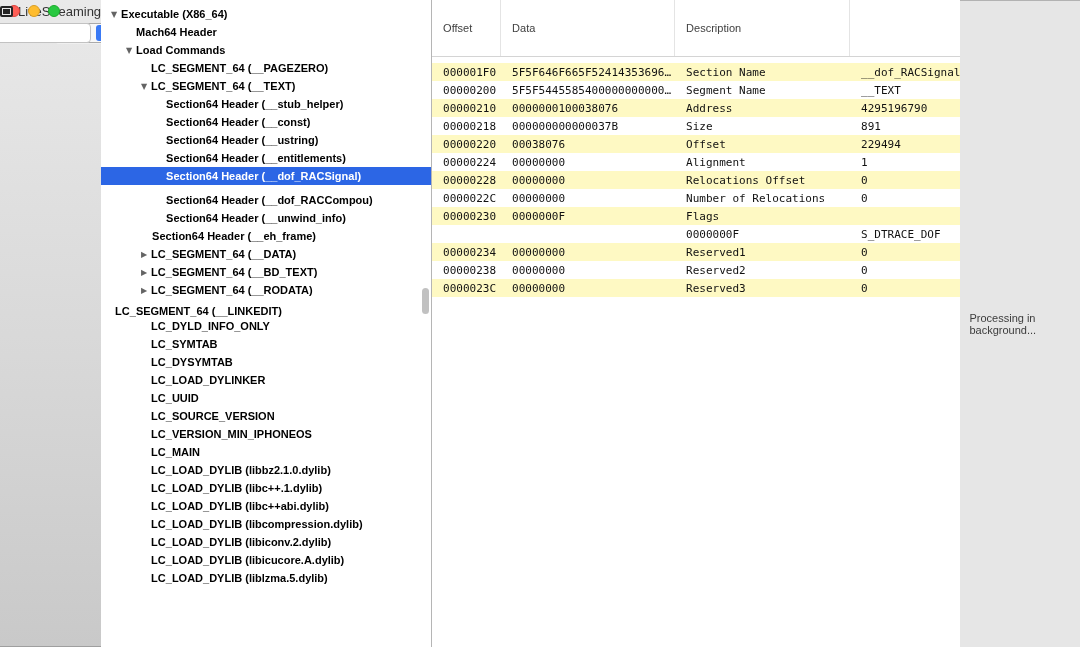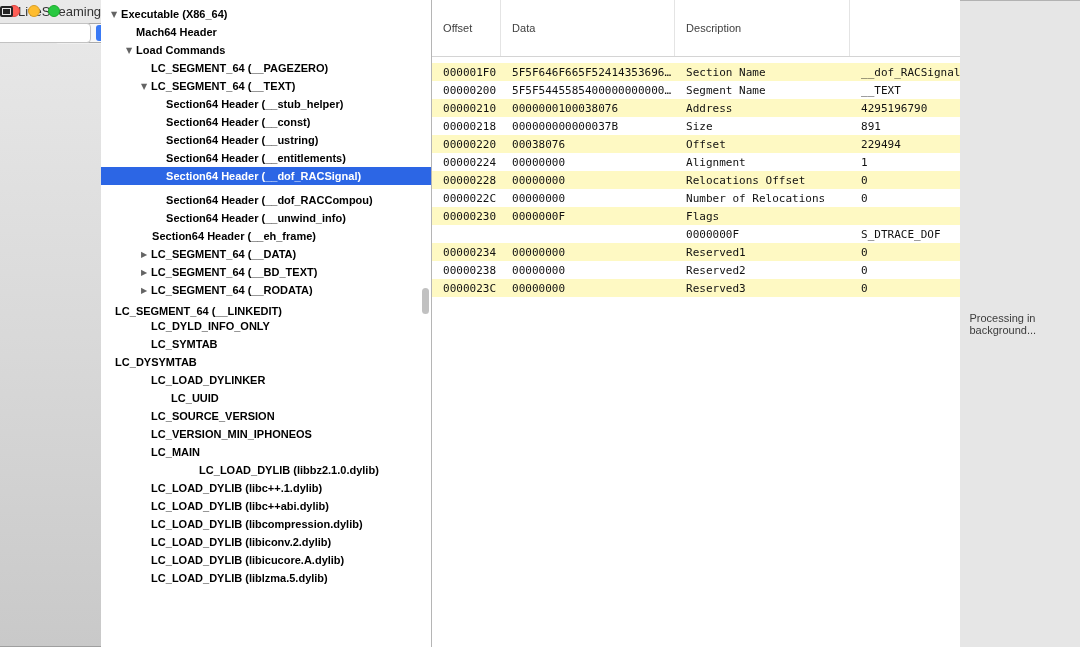--- a/index.html
+++ b/index.html
@@ -187,45 +187,45 @@
             <span>LC_SEGMENT_64 (__LINKEDIT)</span>
           </div>
           <div class="tree-row" style="padding-left: 36px;">
             <span class="disclosure"></span>
             <span>LC_DYLD_INFO_ONLY</span>
           </div>
           <div class="tree-row" style="padding-left: 36px;">
             <span class="disclosure"></span>
             <span>LC_SYMTAB</span>
           </div>
-          <div class="tree-row" style="">
+          <div class="tree-row" style="padding-left: 36px;">
             <span class="disclosure"></span>
             <span>LC_DYSYMTAB</span>
           </div>
           <div class="tree-row" style="padding-left: 36px;">
             <span class="disclosure"></span>
             <span>LC_LOAD_DYLINKER</span>
           </div>
-          <div class="tree-row" style="padding-left: 56px;">
+          <div class="tree-row" style="padding-left: 36px;">
             <span class="disclosure"></span>
             <span>LC_UUID</span>
           </div>
           <div class="tree-row" style="padding-left: 36px;">
             <span class="disclosure"></span>
             <span>LC_SOURCE_VERSION</span>
           </div>
           <div class="tree-row" style="padding-left: 36px;">
             <span class="disclosure"></span>
             <span>LC_VERSION_MIN_IPHONEOS</span>
           </div>
           <div class="tree-row" style="padding-left: 36px;">
             <span class="disclosure"></span>
             <span>LC_MAIN</span>
           </div>
-          <div class="tree-row" style="padding-left: 36px; margin-left: 48px;">
+          <div class="tree-row" style="padding-left: 36px;">
             <span class="disclosure"></span>
             <span>LC_LOAD_DYLIB (libbz2.1.0.dylib)</span>
           </div>
           <div class="tree-row" style="padding-left: 36px;">
             <span class="disclosure"></span>
             <span>LC_LOAD_DYLIB (libc++.1.dylib)</span>
           </div>
           <div class="tree-row" style="padding-left: 36px;">
             <span class="disclosure"></span>
             <span>LC_LOAD_DYLIB (libc++abi.dylib)</span>

